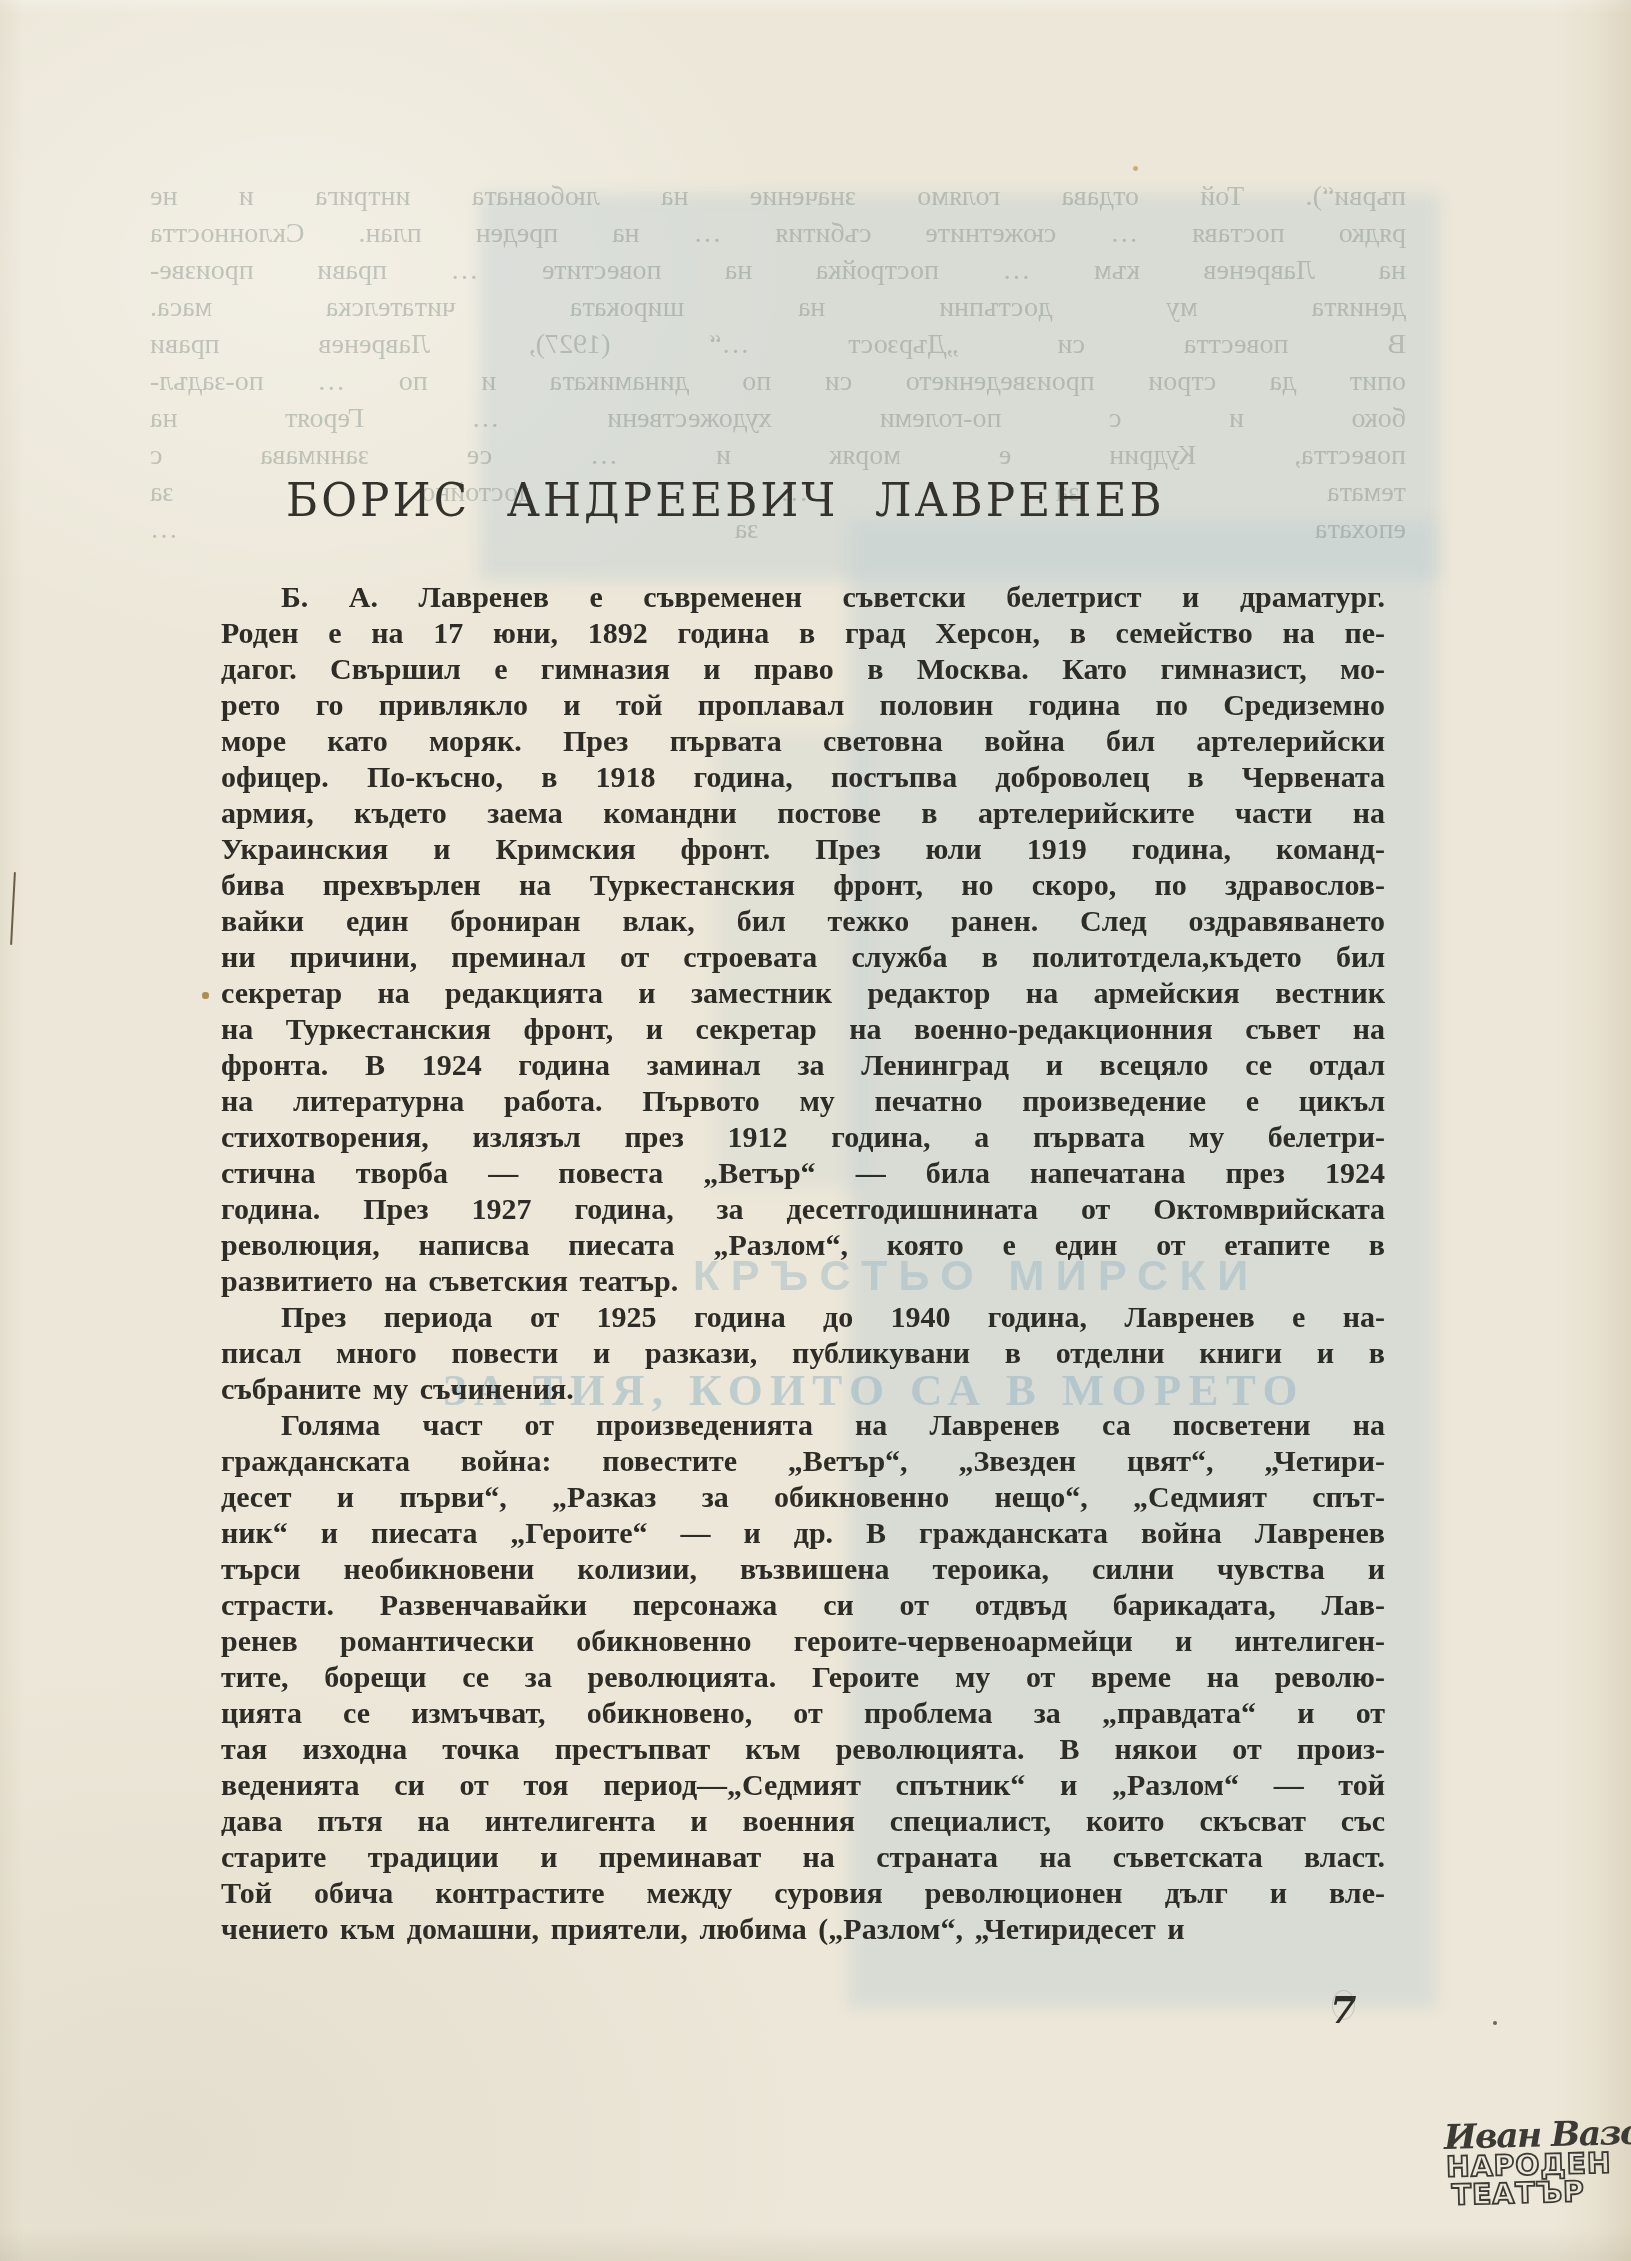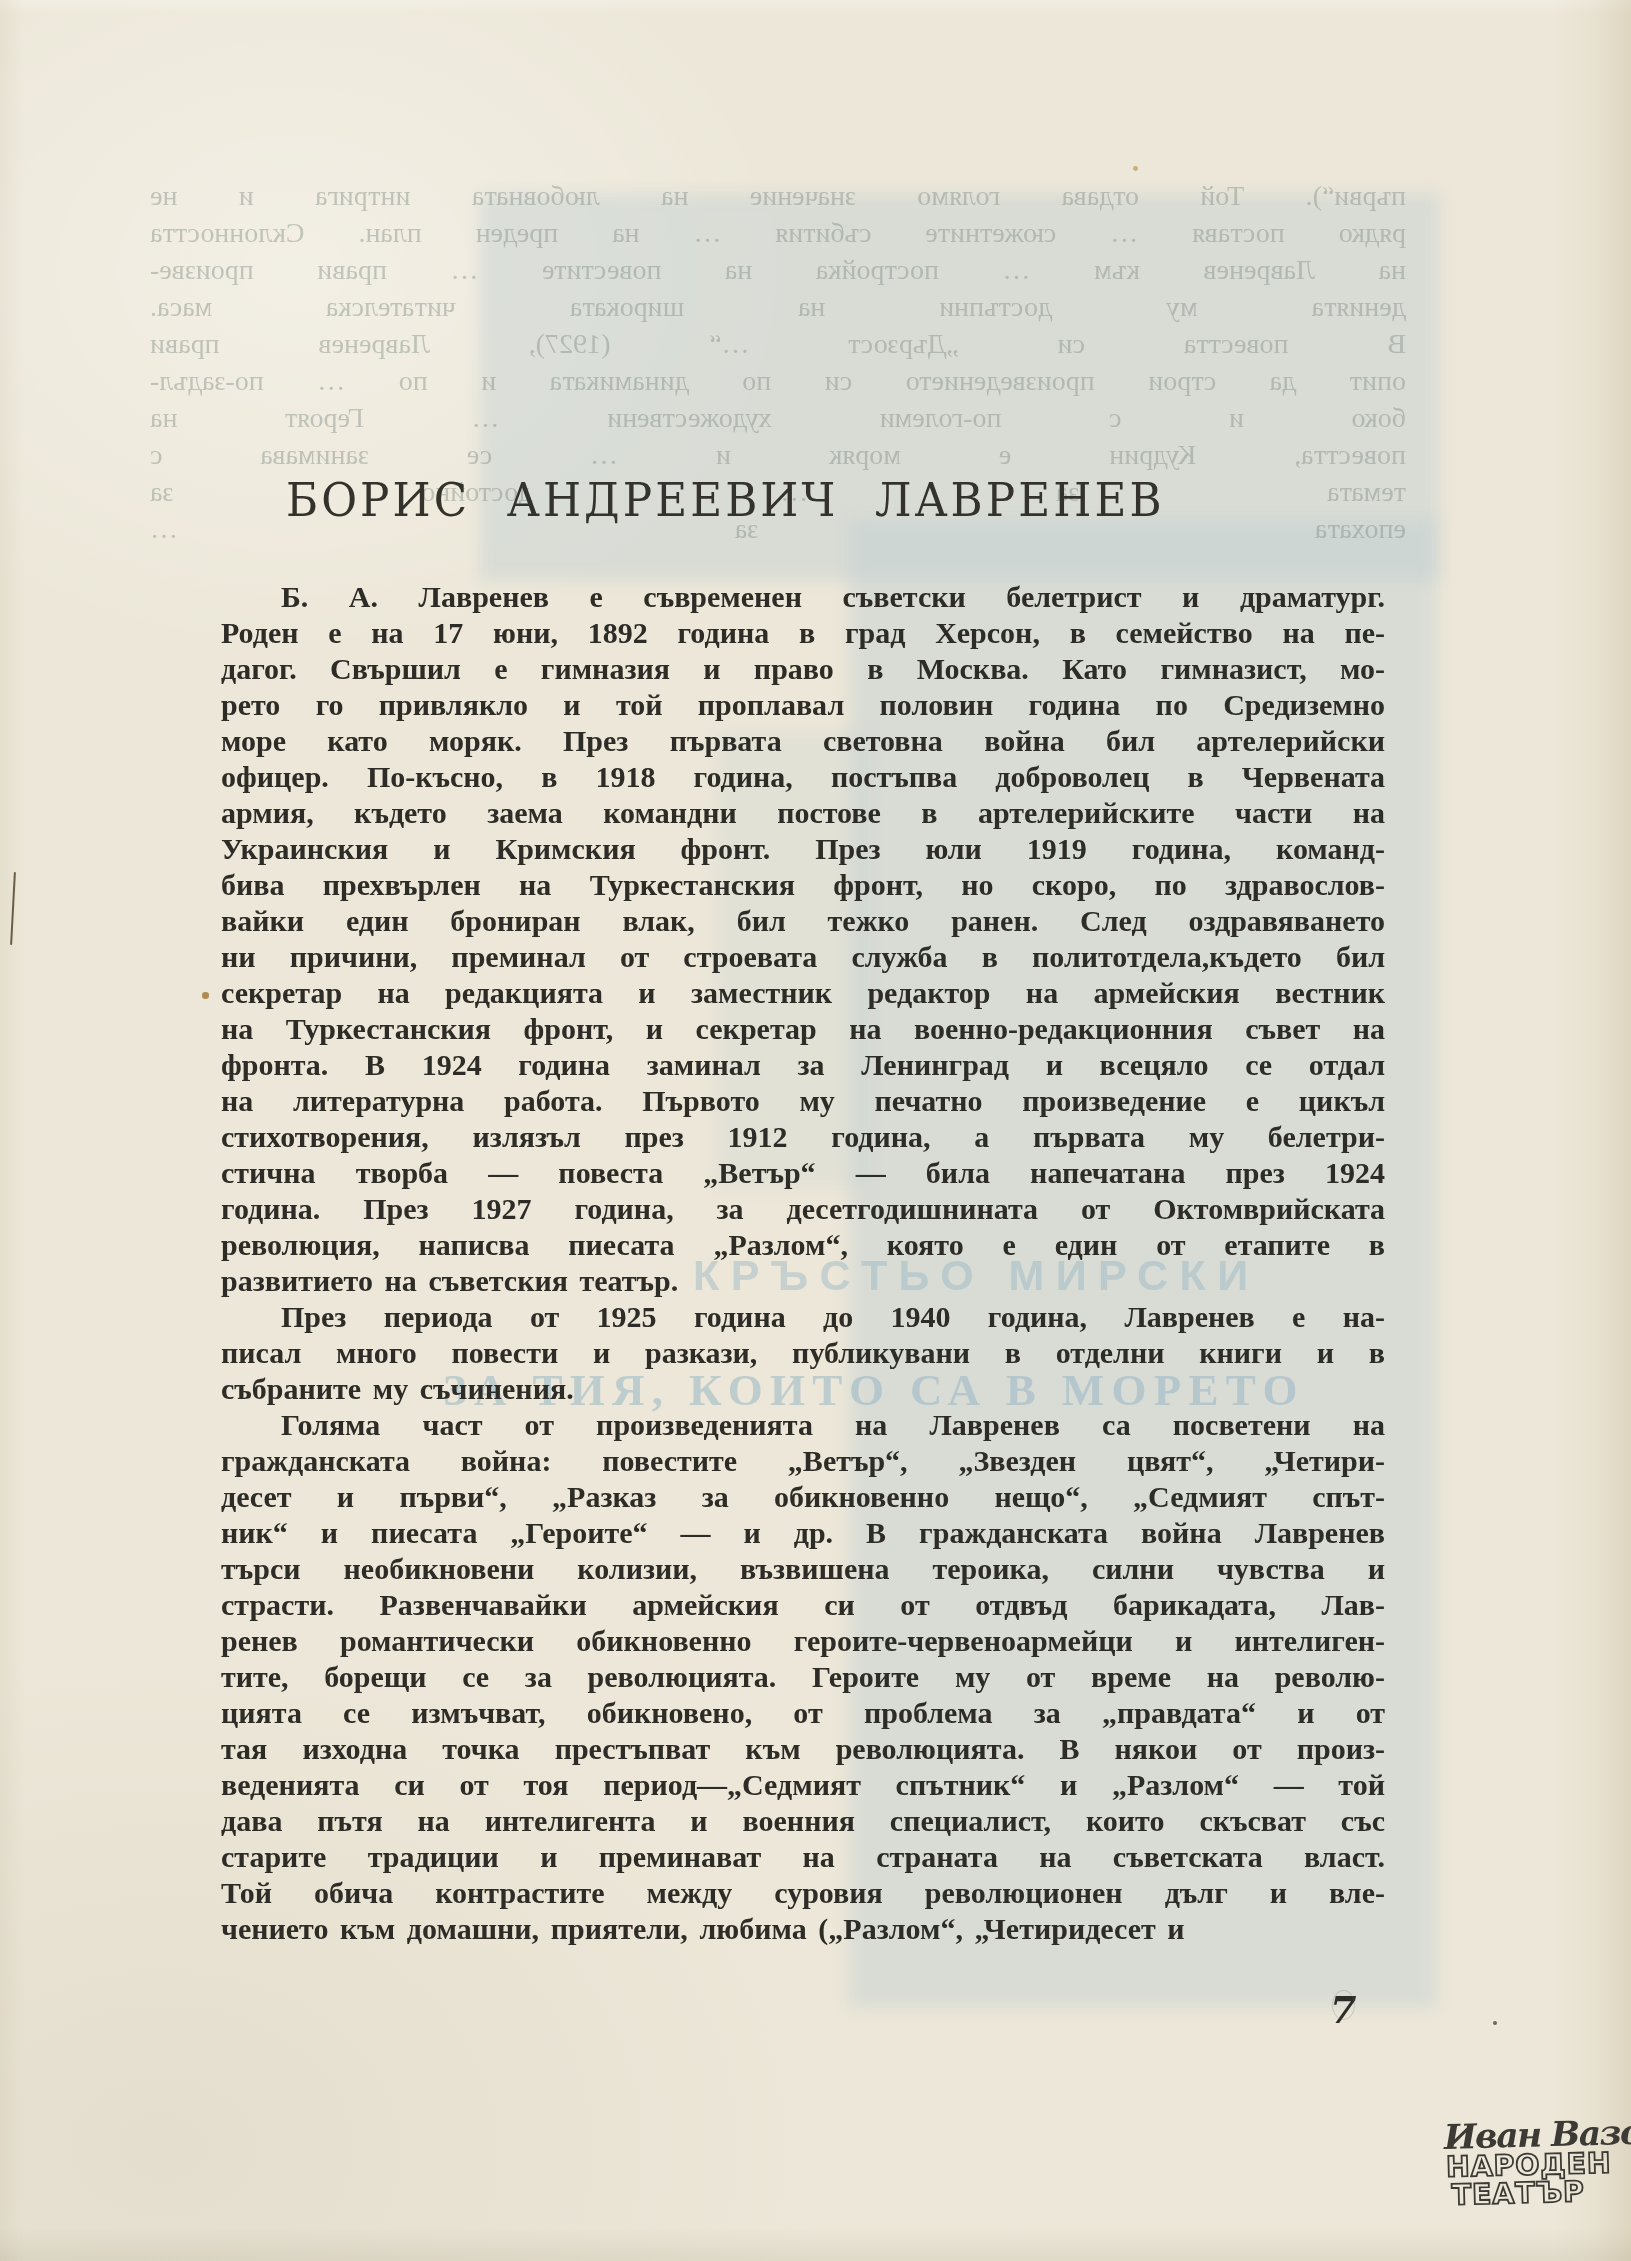--- a/index.html
+++ b/index.html
@@ -132,21 +132,21 @@
     <div class="line">революция, написва пиесата „Разлом“, която е един от етапите в</div>
     <div class="line plast">развитието на съветския театър.</div>
     <div class="line first">През периода от 1925 година до 1940 година, Лавренев е на-</div>
     <div class="line">писал много повести и разкази, публикувани в отделни книги и в</div>
     <div class="line plast">събраните му съчинения.</div>
     <div class="line first">Голяма част от произведенията на Лавренев са посветени на</div>
     <div class="line">гражданската война: повестите „Ветър“, „Звезден цвят“, „Четири-</div>
     <div class="line">десет и първи“, „Разказ за обикновенно нещо“, „Седмият спът-</div>
     <div class="line">ник“ и пиесата „Героите“ — и др. В гражданската война Лавренев</div>
     <div class="line">търси необикновени колизии, възвишена тероика, силни чувства и</div>
-    <div class="line">страсти. Развенчавайки армейския си от отдвъд барикадата, Лав-</div>
+    <div class="line">страсти. Развенчавайки персонажа си от отдвъд барикадата, Лав-</div>
     <div class="line">ренев романтически обикновенно героите-червеноармейци и интелиген-</div>
     <div class="line">тите, борещи се за революцията. Героите му от време на револю-</div>
     <div class="line">цията се измъчват, обикновено, от проблема за „правдата“ и от</div>
     <div class="line">тая изходна точка престъпват към революцията. В някои от произ-</div>
     <div class="line">веденията си от тоя период—„Седмият спътник“ и „Разлом“ — той</div>
     <div class="line">дава пътя на интелигента и военния специалист, които скъсват със</div>
     <div class="line">старите традиции и преминават на страната на съветската власт.</div>
     <div class="line">Той обича контрастите между суровия революционен дълг и вле-</div>
     <div class="line plast">чението към домашни, приятели, любима („Разлом“, „Четиридесет и</div>
   </div>

